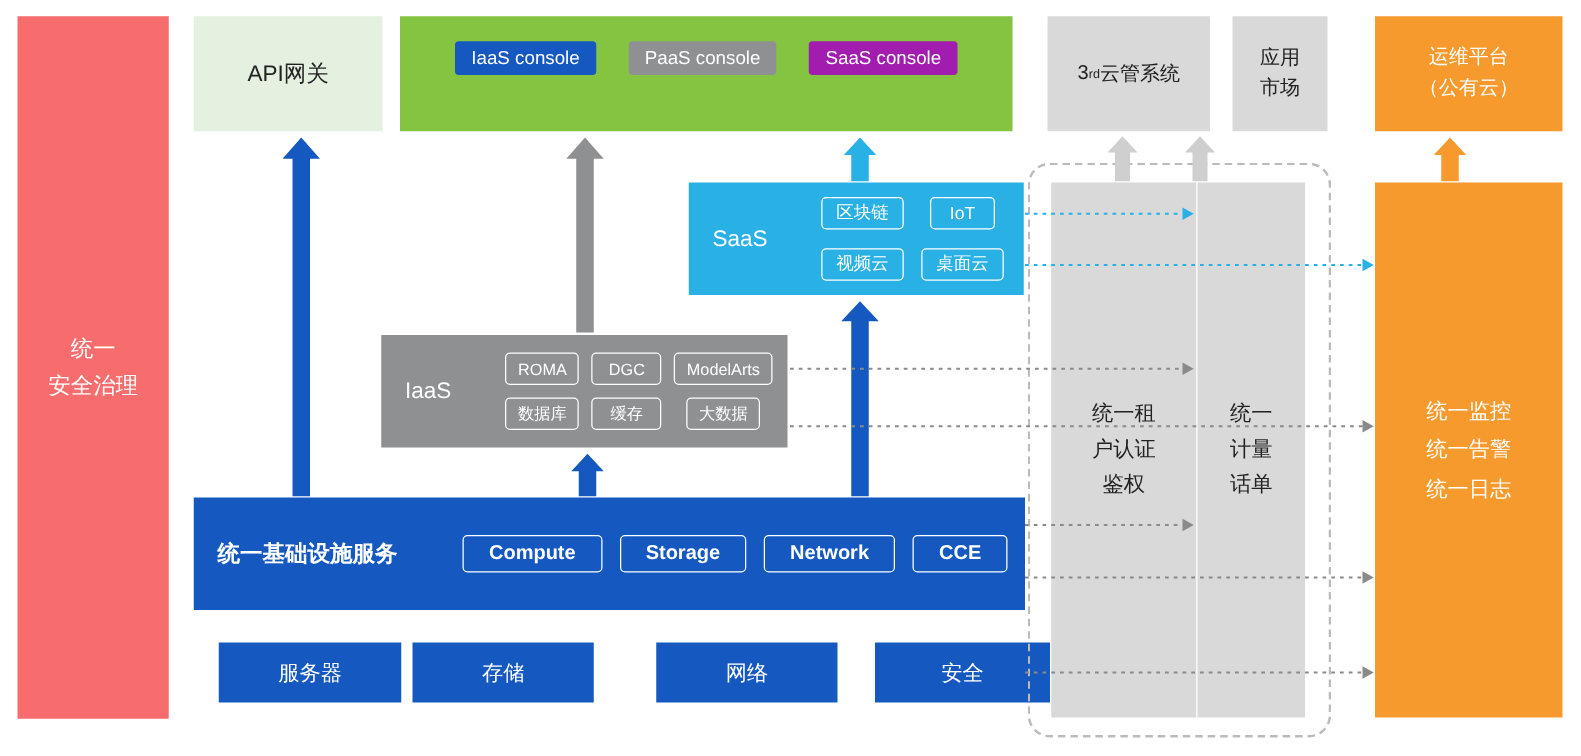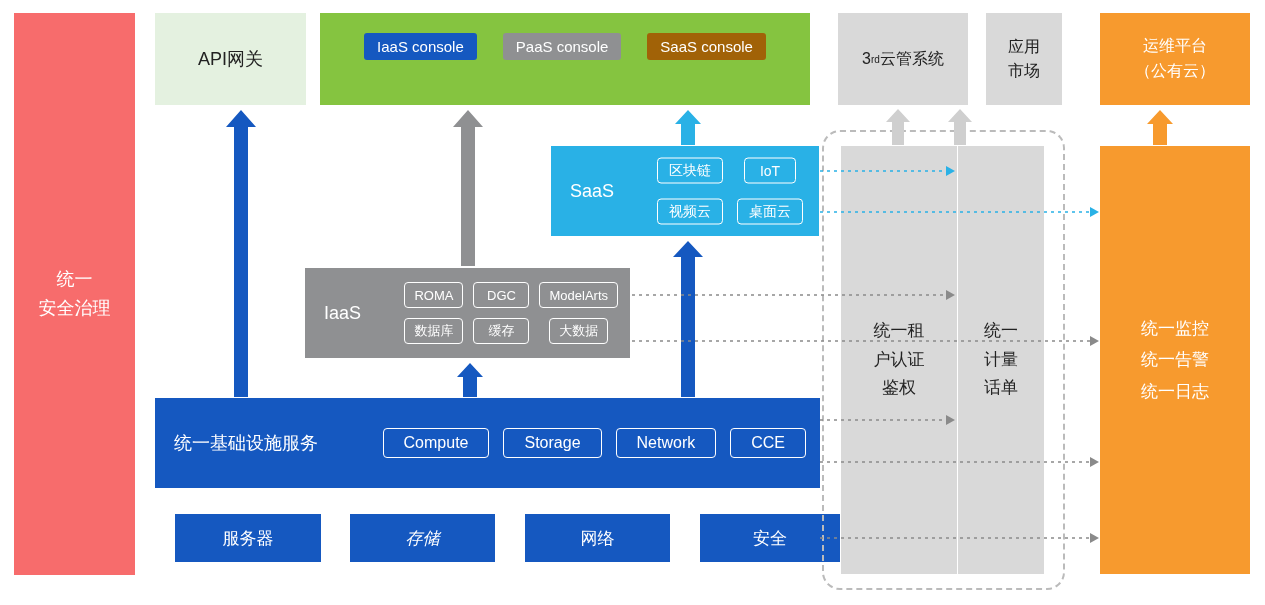--- a/index.html
+++ b/index.html
@@ -20,36 +20,36 @@
   #api-gateway { left:155px; top:13px; width:151px; height:92px; background:#E4F1E0;
                  color:#222; font-size:18px; }
   #console-frame { left:320px; top:13px; width:490px; height:92px; background:#85C440;
                    display:flex; flex-direction:column; align-items:center; padding-top:11px; }
   .console-title { font-size:18px; color:#111; }
   .console-buttons { display:flex; gap:26px; margin-top:9px; }
   .console-btn { height:27px; padding:0 13px; color:#fff; font-size:15px;
                  display:flex; align-items:center; border-radius:3px; }
   .btn-iaas { background:#1558C0; }
   .btn-paas { background:#8F9092; }
-  .btn-saas { background:#a16207; }
+  .btn-saas { background:#a21caf; }
 
   #third-party { left:838px; top:13px; width:130px; height:92px; background:#D9D9D9;
                  color:#222; font-size:16px; }
   #third-party sup { font-size:10px; }
   #app-market { left:986px; top:13px; width:76px; height:92px; background:#D9D9D9;
                 color:#222; font-size:16px; line-height:1.5; }
   #om-platform { left:1100px; top:13px; width:150px; height:92px; background:#F79A2E;
                  color:#fff; font-size:16px; line-height:1.55; }
 
   
   #saas-box { left:551px; top:146px; width:268px; height:90px; background:#29B1E6; }
   
   #paas-box { left:305px; top:268px; width:325px; height:90px; background:#8F9092; }
   
-  #infra-box { left:155px; top:398px; width:665px; height:90px; background:#1558C0; }
+  #infra-box { left:155px; top:398px; width:665px; height:90px; background:#1558C0;font-weight:bold; }
 
   .box-label { position:absolute; left:19px; top:50%; transform:translateY(-50%);
                color:#fff; font-size:18px; }
   .chips { position:absolute; right:14px; top:50%; transform:translateY(-50%);
            display:grid; justify-items:center; align-items:center; }
   .saas-chips { grid-template-columns:auto auto; gap:15px 14px; right:16px; }
   .paas-chips { grid-template-columns:auto auto auto; gap:10px 10px; right:12px; }
   .chip { border:1.5px solid #fff; border-radius:4px; color:#fff; height:26px;
           display:flex; align-items:center; justify-content:center;
           padding:0 11px; font-size:14px; min-width:52px; }
@@ -57,21 +57,21 @@
   .infra-chips { position:absolute; right:14px; top:50%; transform:translateY(-50%);
                  display:flex; gap:14px; }
   .chip-lg { border:1.6px solid #fff; border-radius:4px; color:#fff; height:30px;
              display:flex; align-items:center; justify-content:center;
              padding:0 20px; font-size:16px; }
 
   
   .fnode { position:absolute; top:514px; height:48px; background:#1558C0; color:#fff;
            font-size:17px; display:flex; align-items:center; justify-content:center;margin-left:20px; }
   #fnode-0 { left:155px; width:146px; }
-  #fnode-1 { left:330px; width:145px;font-style:italic; }
+  #fnode-1 { left:310px; width:145px; }
   #fnode-2 { left:505px; width:145px; }
   #fnode-3 { left:680px; width:140px; }
 
   
   #dashed-group { left:822px; top:130px; width:243px; height:460px;
                   border:2px dashed #BBBBBB; border-radius:18px; }
   #auth-bar { left:841px; top:146px; width:116px; height:428px; background:#D9D9D9;
               color:#222; font-size:17px; line-height:1.7; }
   #metering-bar { left:958px; top:146px; width:86px; height:428px; background:#D9D9D9;
                   color:#222; font-size:17px; line-height:1.7; }

